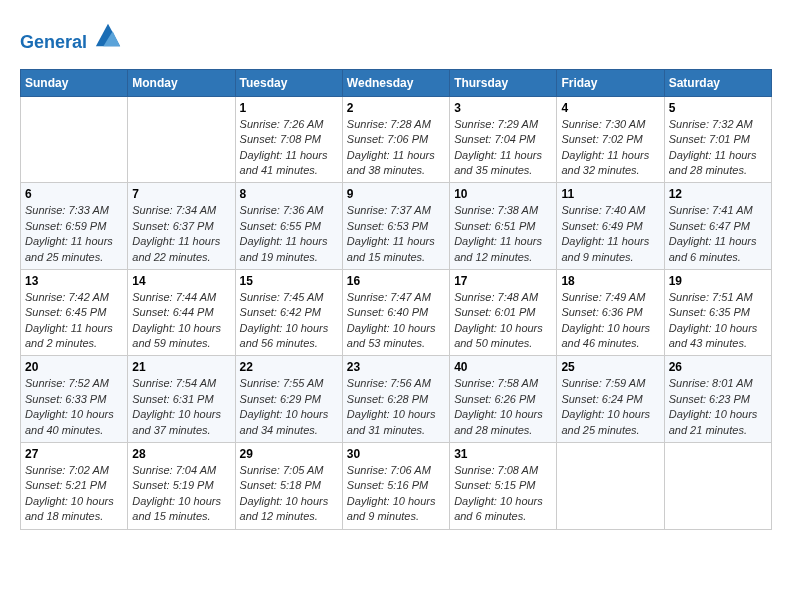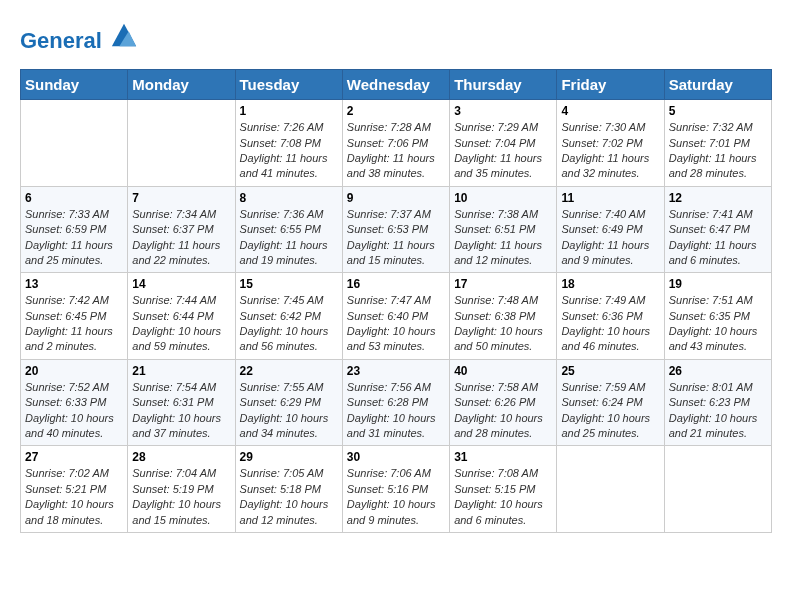--- a/index.html
+++ b/index.html
@@ -14,21 +14,21 @@
       display: flex;
       justify-content: space-between;
       align-items: flex-start;
       margin-bottom: 16px;
     }
     .logo {
       display: flex;
       align-items: center;
     }
     .logo-text {
-      font-size: 22px;
+      font-size: 18px;
       font-weight: bold;
       color: #333;
       line-height: 1.1;
     }
     .logo-text span {
       color: #1a6db5;
     }
     .logo-icon {
       width: 28px;
       height: 28px;
@@ -49,21 +49,21 @@
     table {
       width: 100%;
       border-collapse: collapse;
       font-size: 11px;
     }
     thead tr th {
       background-color: #2e75b6;
       color: #fff;
       padding: 6px 4px;
       text-align: left;
-      font-size: 15px;
+      font-size: 12px;
       font-weight: bold;
       border: 1px solid #2a6099;
     }
     tbody tr td {
       border: 1px solid #ccc;
       vertical-align: top;
       padding: 4px;
       width: 107px;
       min-height: 80px;
       background: #fff;
@@ -252,21 +252,21 @@
           <div class="day-info">
             <div>Sunrise: 7:47 AM</div>
             <div>Sunset: 6:40 PM</div>
             <div>Daylight: 10 hours and 53 minutes.</div>
           </div>
         </td>
         <td>
           <span class="day-number">17</span>
           <div class="day-info">
             <div>Sunrise: 7:48 AM</div>
-            <div>Sunset: 6:38 PM</div>
+            <div>Sunset: 6:01 PM</div>
             <div>Daylight: 10 hours and 50 minutes.</div>
           </div>
         </td>
         <td>
           <span class="day-number">18</span>
           <div class="day-info">
             <div>Sunrise: 7:49 AM</div>
             <div>Sunset: 6:36 PM</div>
             <div>Daylight: 10 hours and 46 minutes.</div>
           </div>

